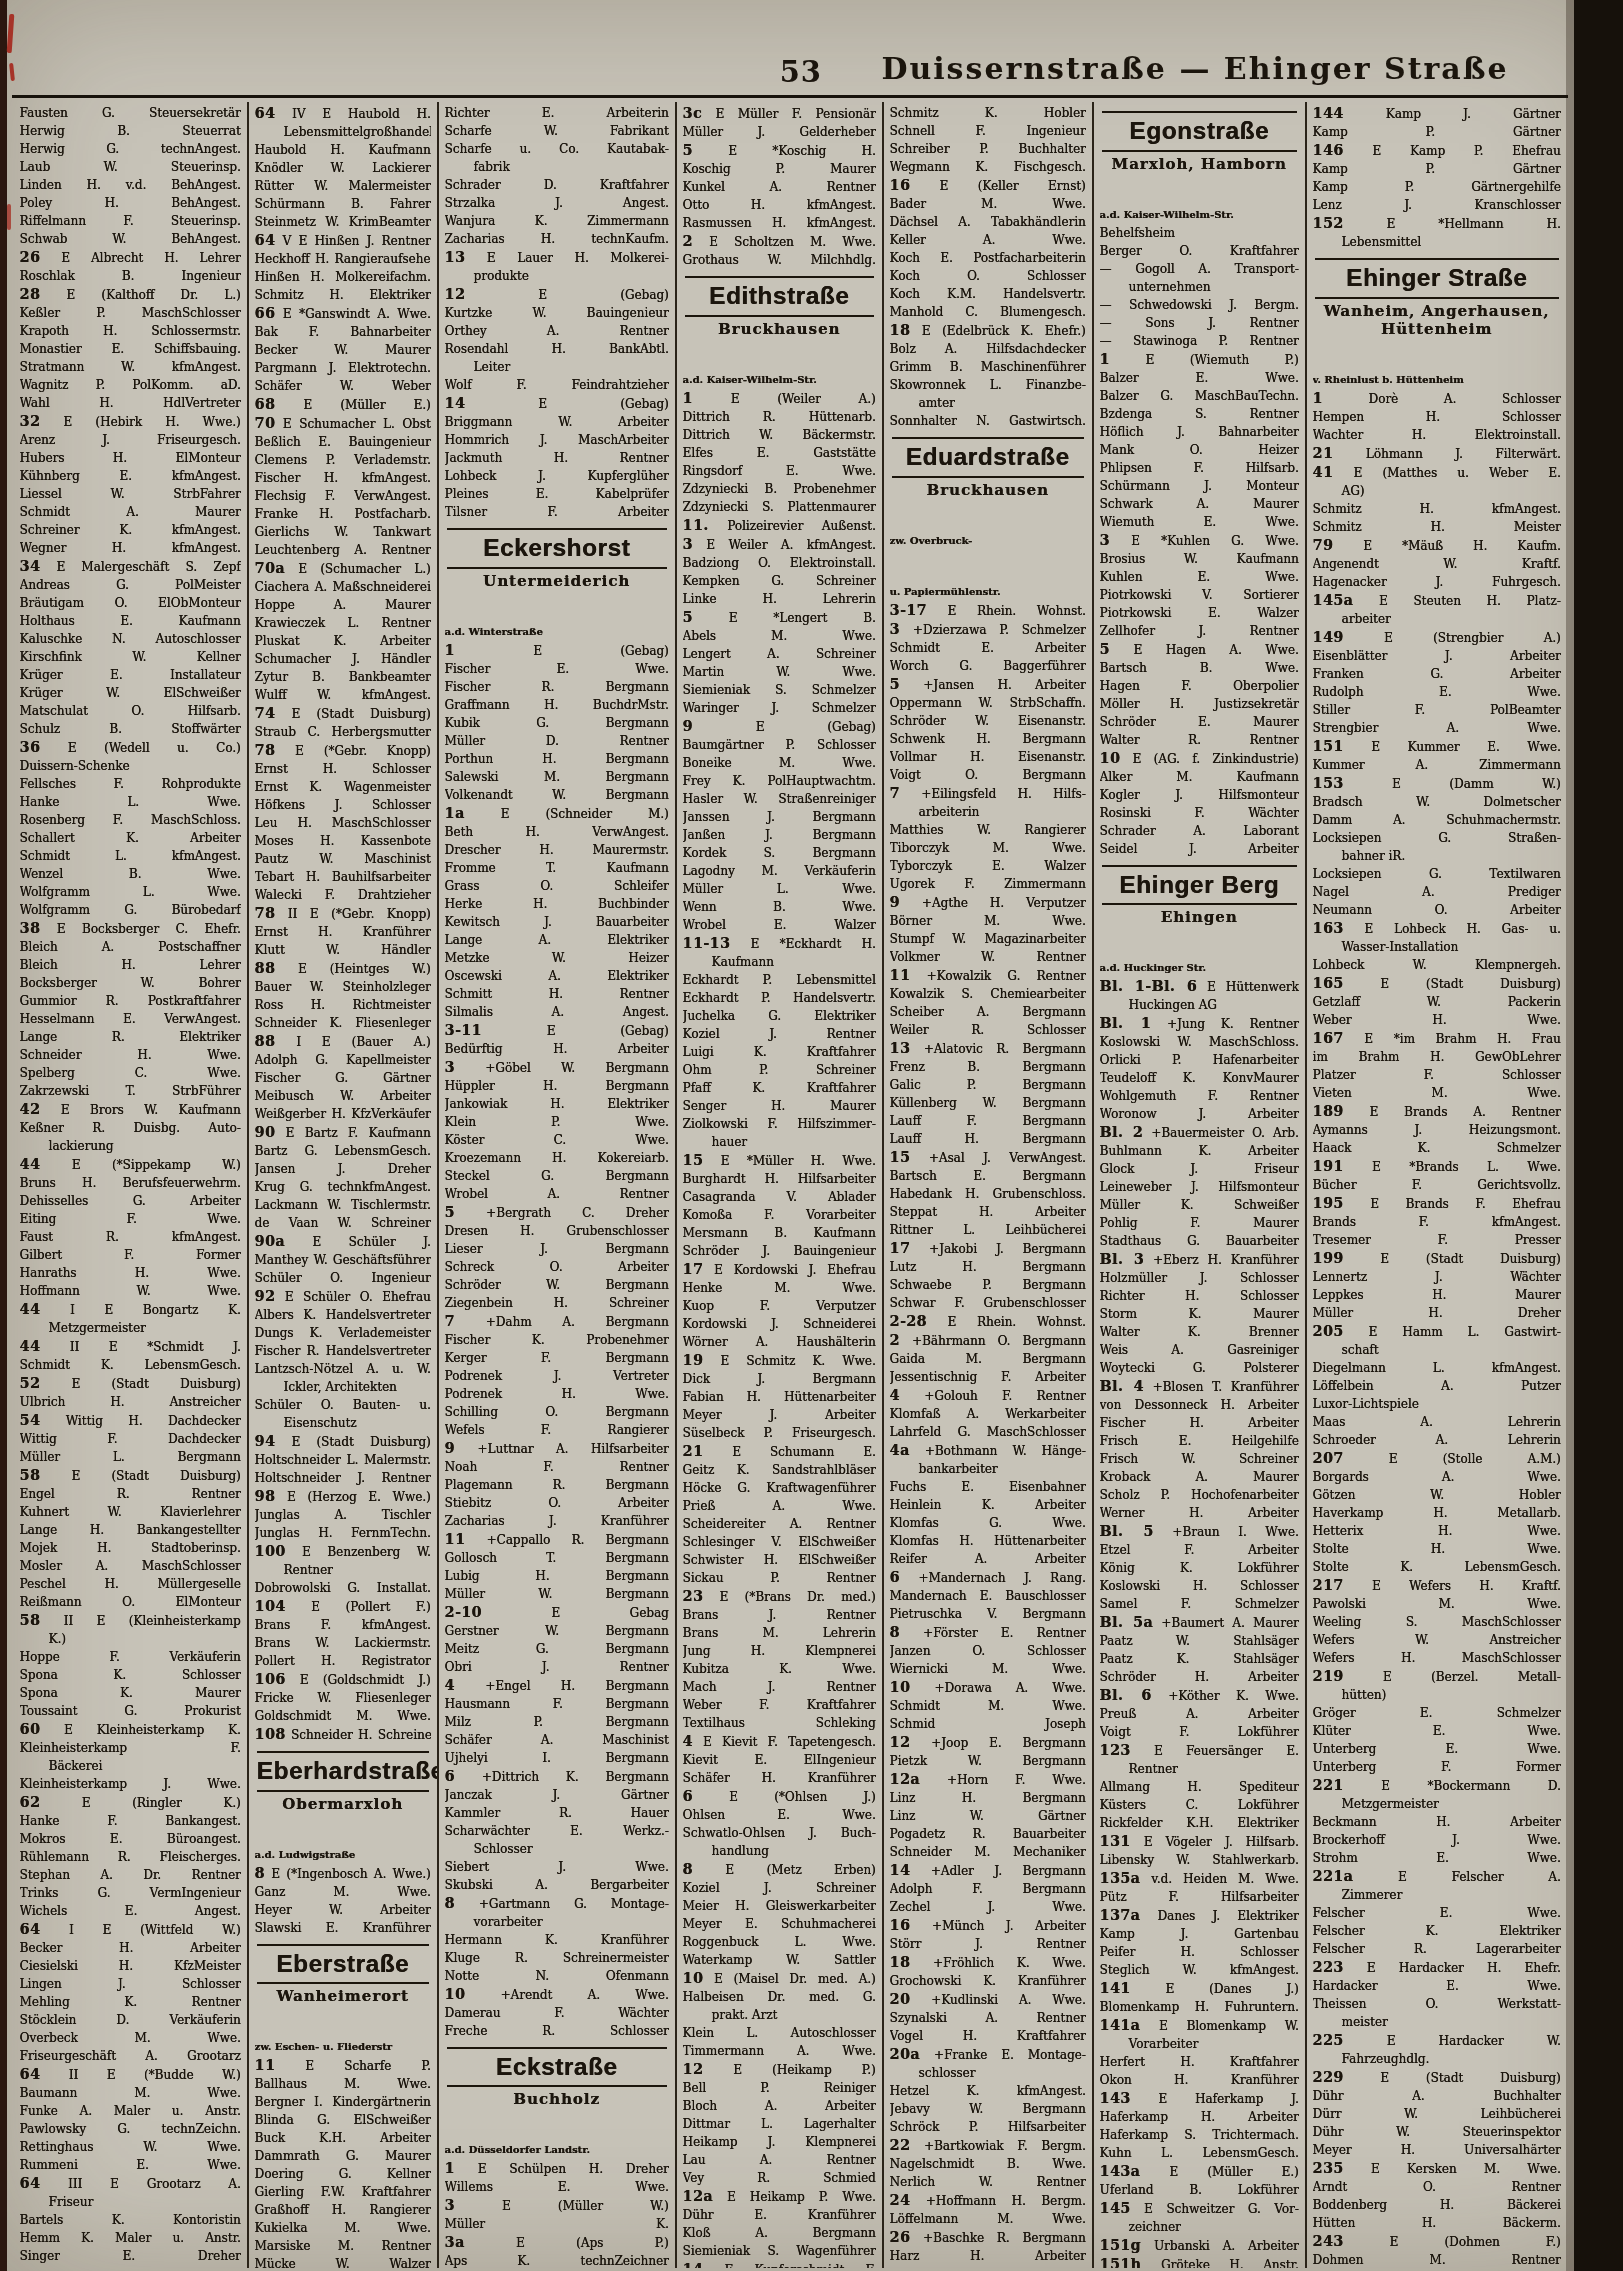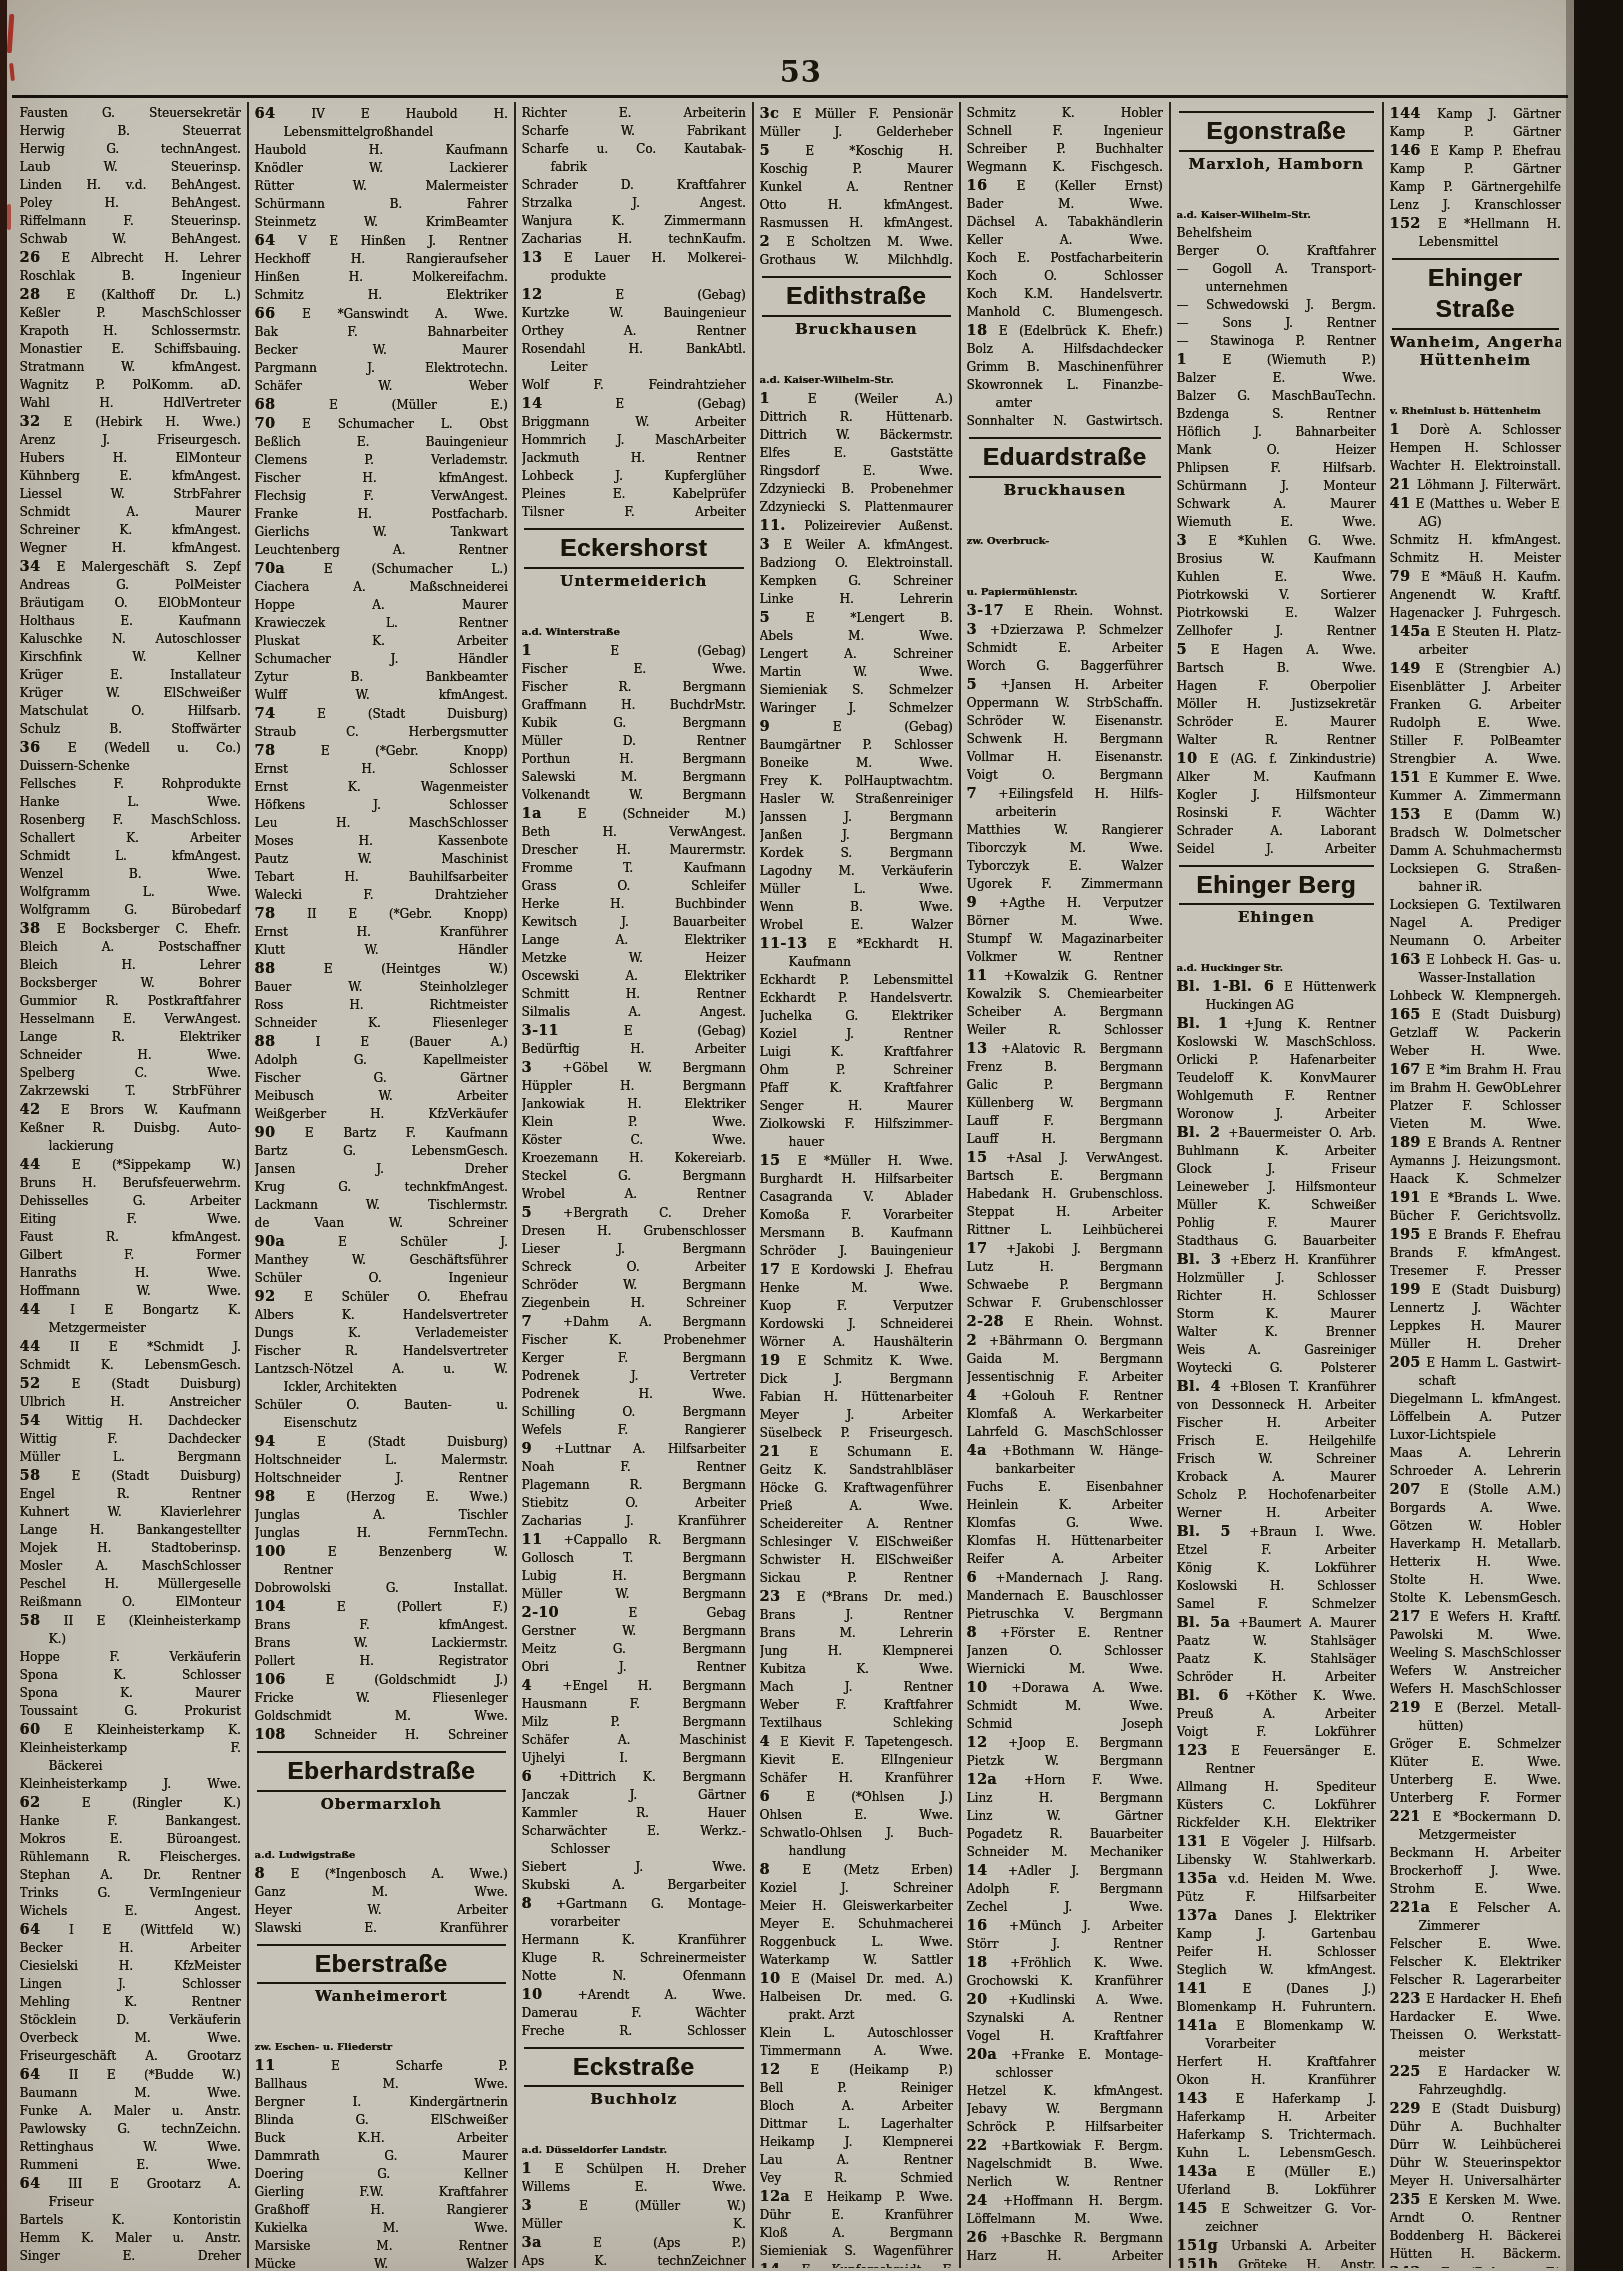--- a/index.html
+++ b/index.html
@@ -16,21 +16,21 @@
 
   .header{position:absolute;top:49px;left:13.7px;width:1560px;height:45px;}
   .page-num{position:absolute;left:766px;top:5.9px;font-size:29px;font-weight:bold;letter-spacing:1px;}
   .running-title{position:absolute;right:65px;top:2px;font-size:30px;font-weight:bold;letter-spacing:2px;white-space:nowrap;}
   .header-rule{position:absolute;top:95px;left:11.8px;width:1556px;height:2.9px;background:#17120b;}
 
   .columns{position:absolute;top:102px;left:13.7px;width:1553px;bottom:3.9px;display:flex;align-items:stretch;}
   .col{box-sizing:border-box;padding:2px 5.9px 0 5.9px;overflow:hidden;}
   .col + .col{border-left:2px solid #2a2318;}
   .col:nth-of-type(1){width:233px;}
-  .col:nth-of-type(2){width:267px;}
+  .col:nth-of-type(2){width:190px;}
   .col:nth-of-type(3){width:238px;}
   .col:nth-of-type(4){width:207px;}
   .col:nth-of-type(5){width:210px;}
   .col:nth-of-type(6){width:213px;}
   .col:nth-of-type(7){flex:1;}
 
   .ln{font-size:12px;line-height:18px;white-space:nowrap;overflow:hidden;
       text-align:justify;text-align-last:justify;word-spacing:1.5px;
       padding-left:13.7px;text-indent:-13.7px;text-shadow:0.2px 0 0 currentColor;}
   .cont{font-size:12px;line-height:18px;white-space:nowrap;overflow:hidden;
@@ -51,20 +51,21 @@
 <div class="page">
   <div class="edge-left"></div>
   <div class="edge-right2"></div>
   <div class="edge-right"></div>
   <div class="red-mark m1"></div>
   <div class="red-mark m2"></div>
   <div class="red-mark m3"></div>
 
   <div class="header">
     <div class="page-num">53</div>
+    <div class="running-title">Duissernstraße — Ehinger Straße</div>
   </div>
   <div class="header-rule"></div>
 
   <div class="columns">
       <div class="col">
         <div class="ln">Fausten G. Steuersekretär</div>
         <div class="ln">Herwig B. Steuerrat</div>
         <div class="ln">Herwig G. technAngest.</div>
         <div class="ln">Laub W. Steuerinsp.</div>
         <div class="ln">Linden H. v.d. BehAngest.</div>

